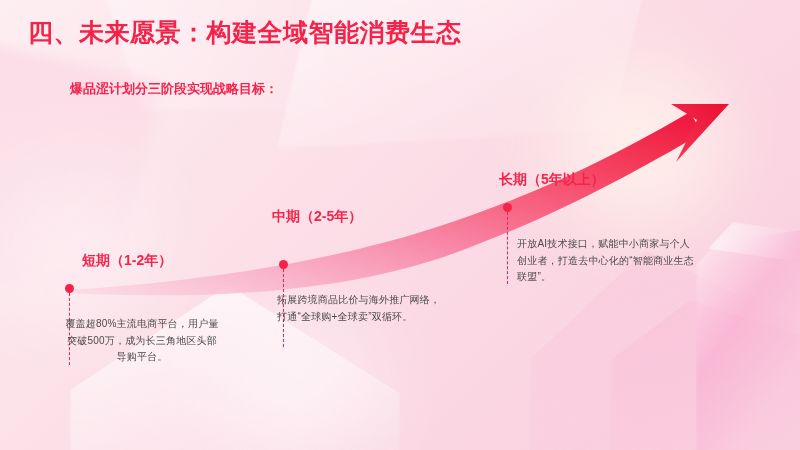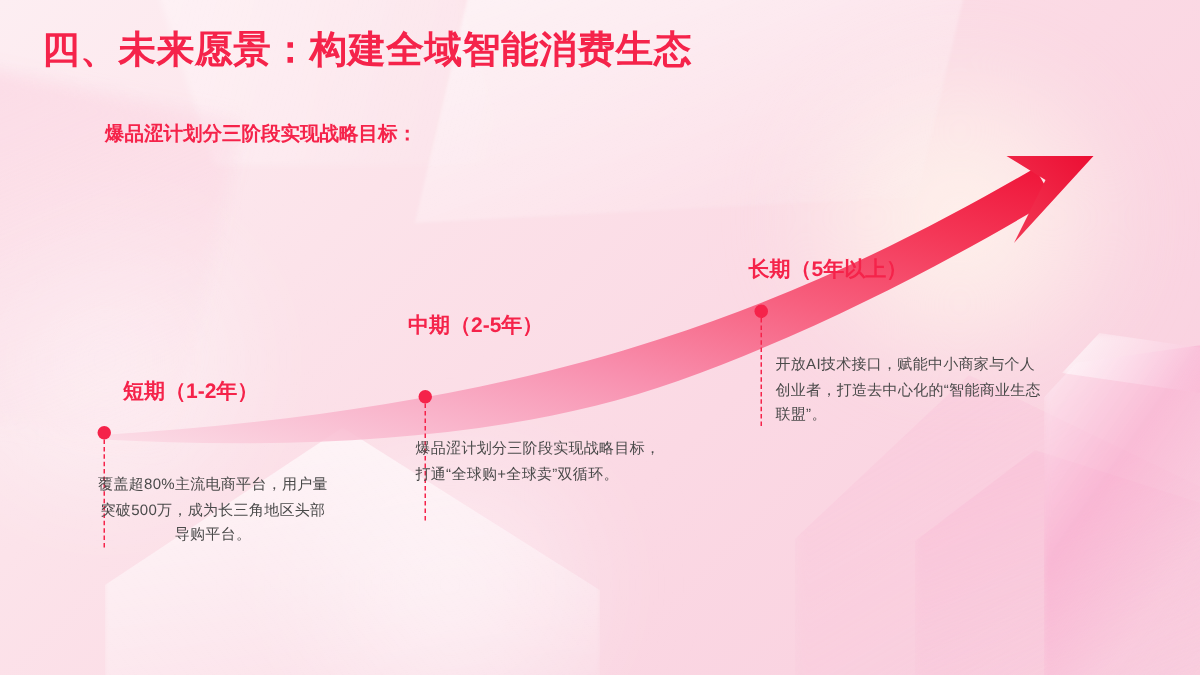--- a/index.html
+++ b/index.html
@@ -212,21 +212,21 @@
     <div class="stage-label" style="left:58px; top:252px;margin-left:24px;">短期（1-2年）</div>
     <div class="stage-dot" style="left:65px; top:284px;"></div>
     <div class="stage-line" style="left:69px; top:293px; height:72px;"></div>
     <div class="stage-text" style="left:62px; top:316px; width:160px;text-align:center;">覆盖超80%主流电商平台，用户量突破500万，成为长三角地区头部导购平台。</div>
   </div>
 
   <div class="stage">
     <div class="stage-label" style="left:272px; top:208px;">中期（2-5年）</div>
     <div class="stage-dot" style="left:279px; top:260px;"></div>
     <div class="stage-line" style="left:283px; top:269px; height:78px;"></div>
-    <div class="stage-text" style="left:277px; top:292px; width:172px;">爆品涩计划分三阶段实现战略目标，打通“全球购+全球卖”双循环。</div>
+    <div class="stage-text" style="left:277px; top:292px; width:172px;">拓展跨境商品比价与海外推广网络，打通“全球购+全球卖”双循环。</div>
   </div>
 
   <div class="stage">
     <div class="stage-label" style="left:499px; top:140px;margin-top:31px;">长期（5年以上）</div>
     <div class="stage-dot" style="left:503px; top:203px;"></div>
     <div class="stage-line" style="left:507px; top:212px; height:72px;"></div>
     <div class="stage-text" style="left:517px; top:236px; width:178px;">开放AI技术接口，赋能中小商家与个人创业者，打造去中心化的“智能商业生态联盟”。</div>
   </div>
 
 </div>

